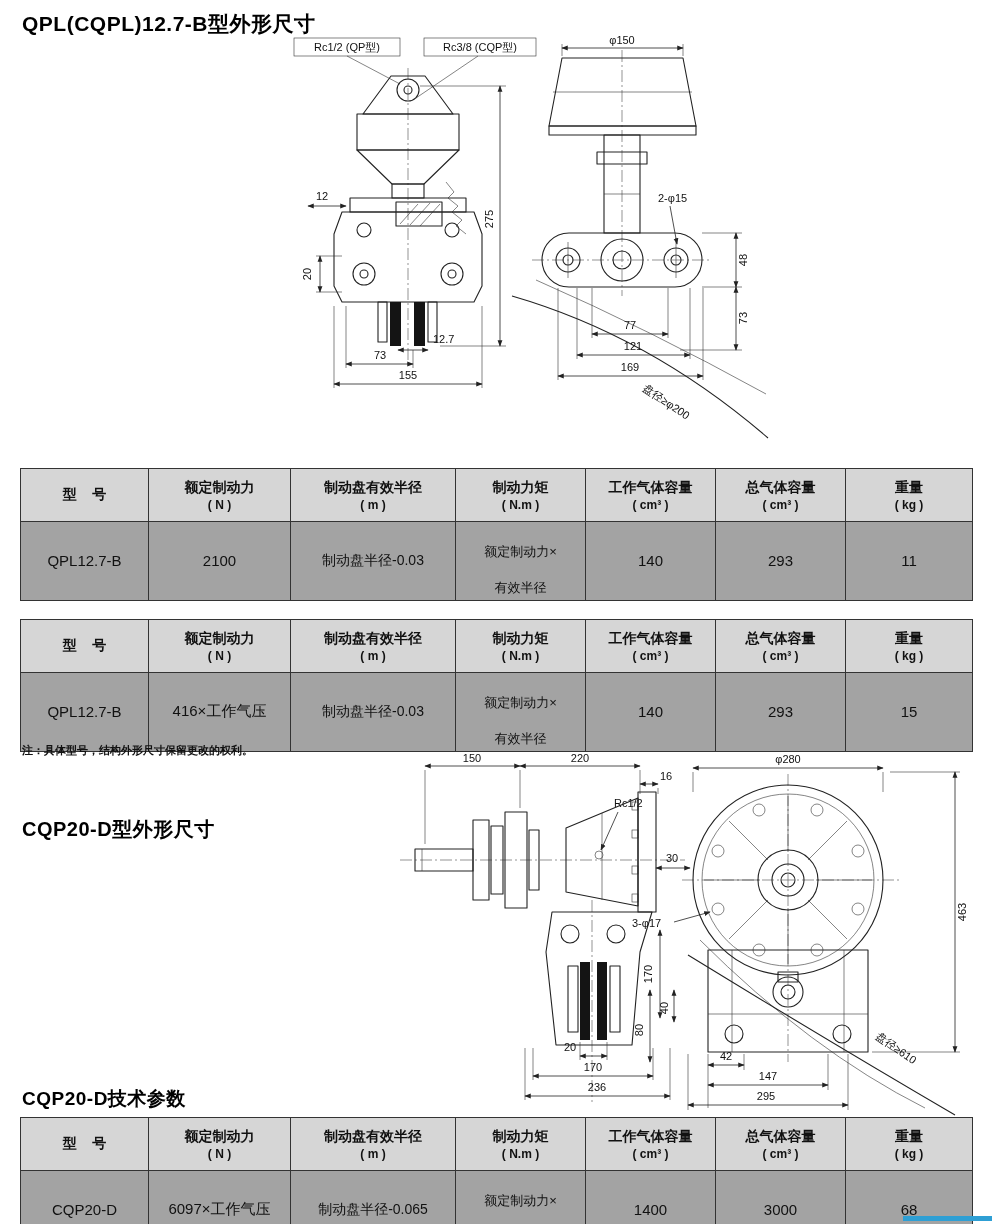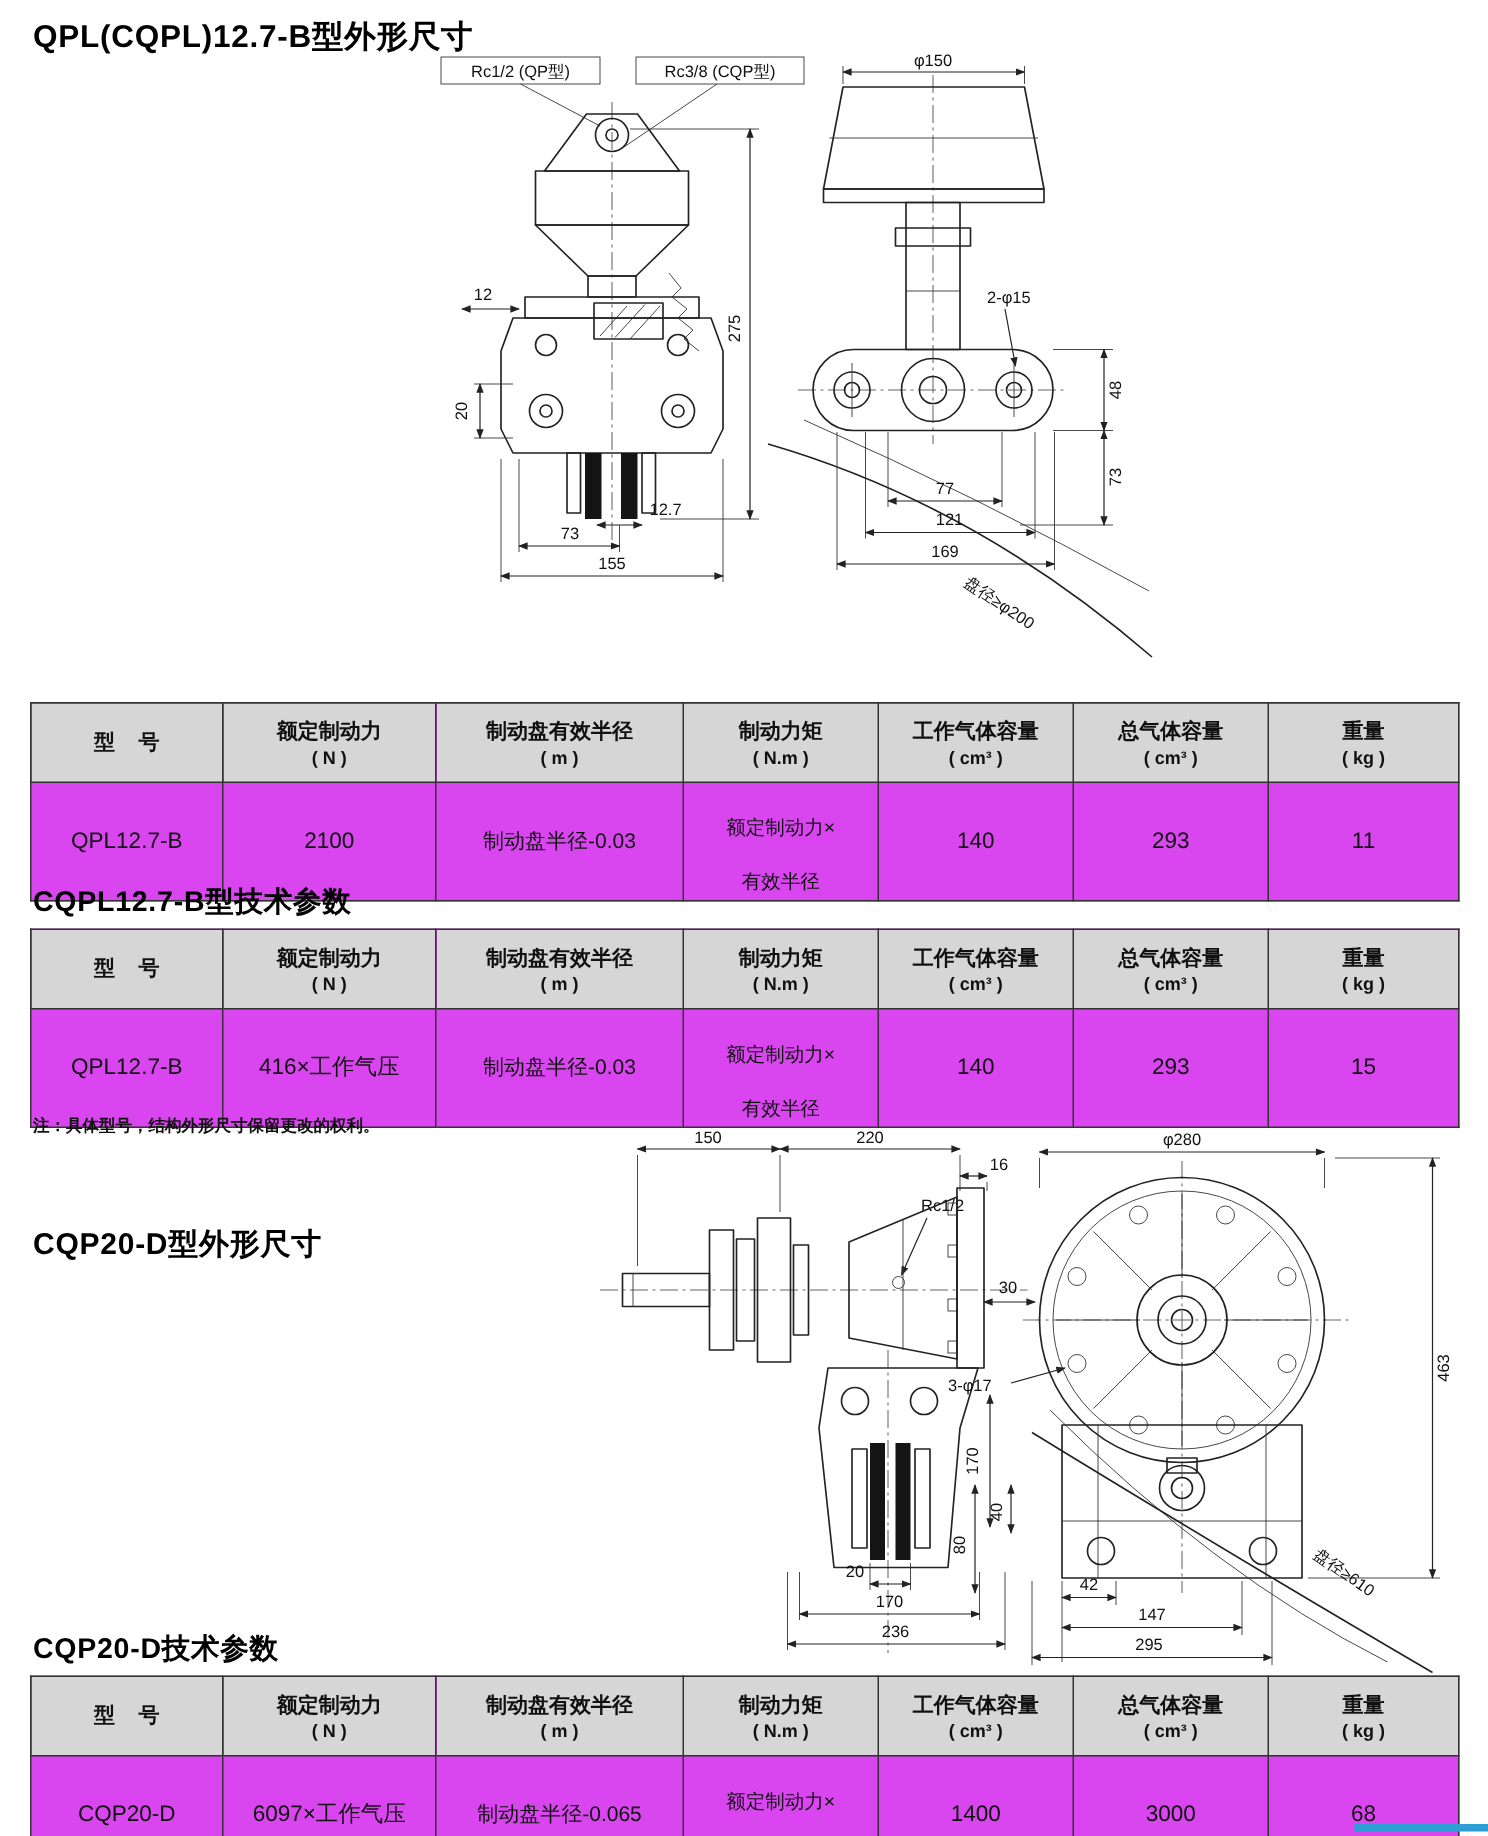--- a/index.html
+++ b/index.html
@@ -10,21 +10,21 @@
   .sec-title.small { font-size:19px; }
 
   .drawing { position:absolute; }
   .ol   { fill:none; stroke:#222; stroke-width:1.1; stroke-linejoin:round; }
   .thin { fill:none; stroke:#333; stroke-width:0.6; }
   .dim  { fill:none; stroke:#222; stroke-width:0.8; }
   .cl   { fill:none; stroke:#666; stroke-width:0.7; stroke-dasharray:12 3 2 3; }
   .fillb{ fill:#141414; stroke:none; }
   .dtxt { font-size:11px; fill:#111; font-family:"Liberation Sans", sans-serif; }
 
-  table.params { position:absolute; border-collapse:collapse; width:952px; table-layout:fixed; background:#d946ef; }
+  table.params { position:absolute; border-collapse:collapse; width:952px; table-layout:fixed; background:#a3a3a3; }
   .params th, .params td { border:1px solid #333; text-align:center; vertical-align:middle; padding:3px 2px; overflow:hidden; }
   .params thead th { background:#d6d6d6; font-weight:bold; height:46px; color:#111; }
   .params tbody td { height:52px; font-size:15px; color:#111; }
   .h-main { font-size:14px; white-space:pre; }
   .h-unit { font-size:12px; font-weight:bold; margin-top:1px; }
   .two-line div { font-size:13px; line-height:1.3;margin-top:19px; }
   .cell-model { font-size:15px; }
 
   .note-line { position:absolute; font-size:11px; font-weight:bold; color:#111; white-space:nowrap; }
   .accent-bar { position:absolute; height:5px; }
@@ -222,21 +222,20 @@
           <div>额定制动力×</div>
             <div>有效半径</div>
         </td>
         <td>140</td>
         <td>293</td>
         <td>11</td>
       </tr>
     </tbody>
   </table>
 
-  <div class="sec-title small" style="left:22px; top:588px;">CQPL12.7-B型技术参数</div>
 
   <table class="params" style="left:20px; top:619px;">
     <colgroup>
       <col style="width:128px">
         <col style="width:142px">
         <col style="width:165px">
         <col style="width:130px">
       <col style="width:130px">
         <col style="width:130px">
         <col style="width:127px">

